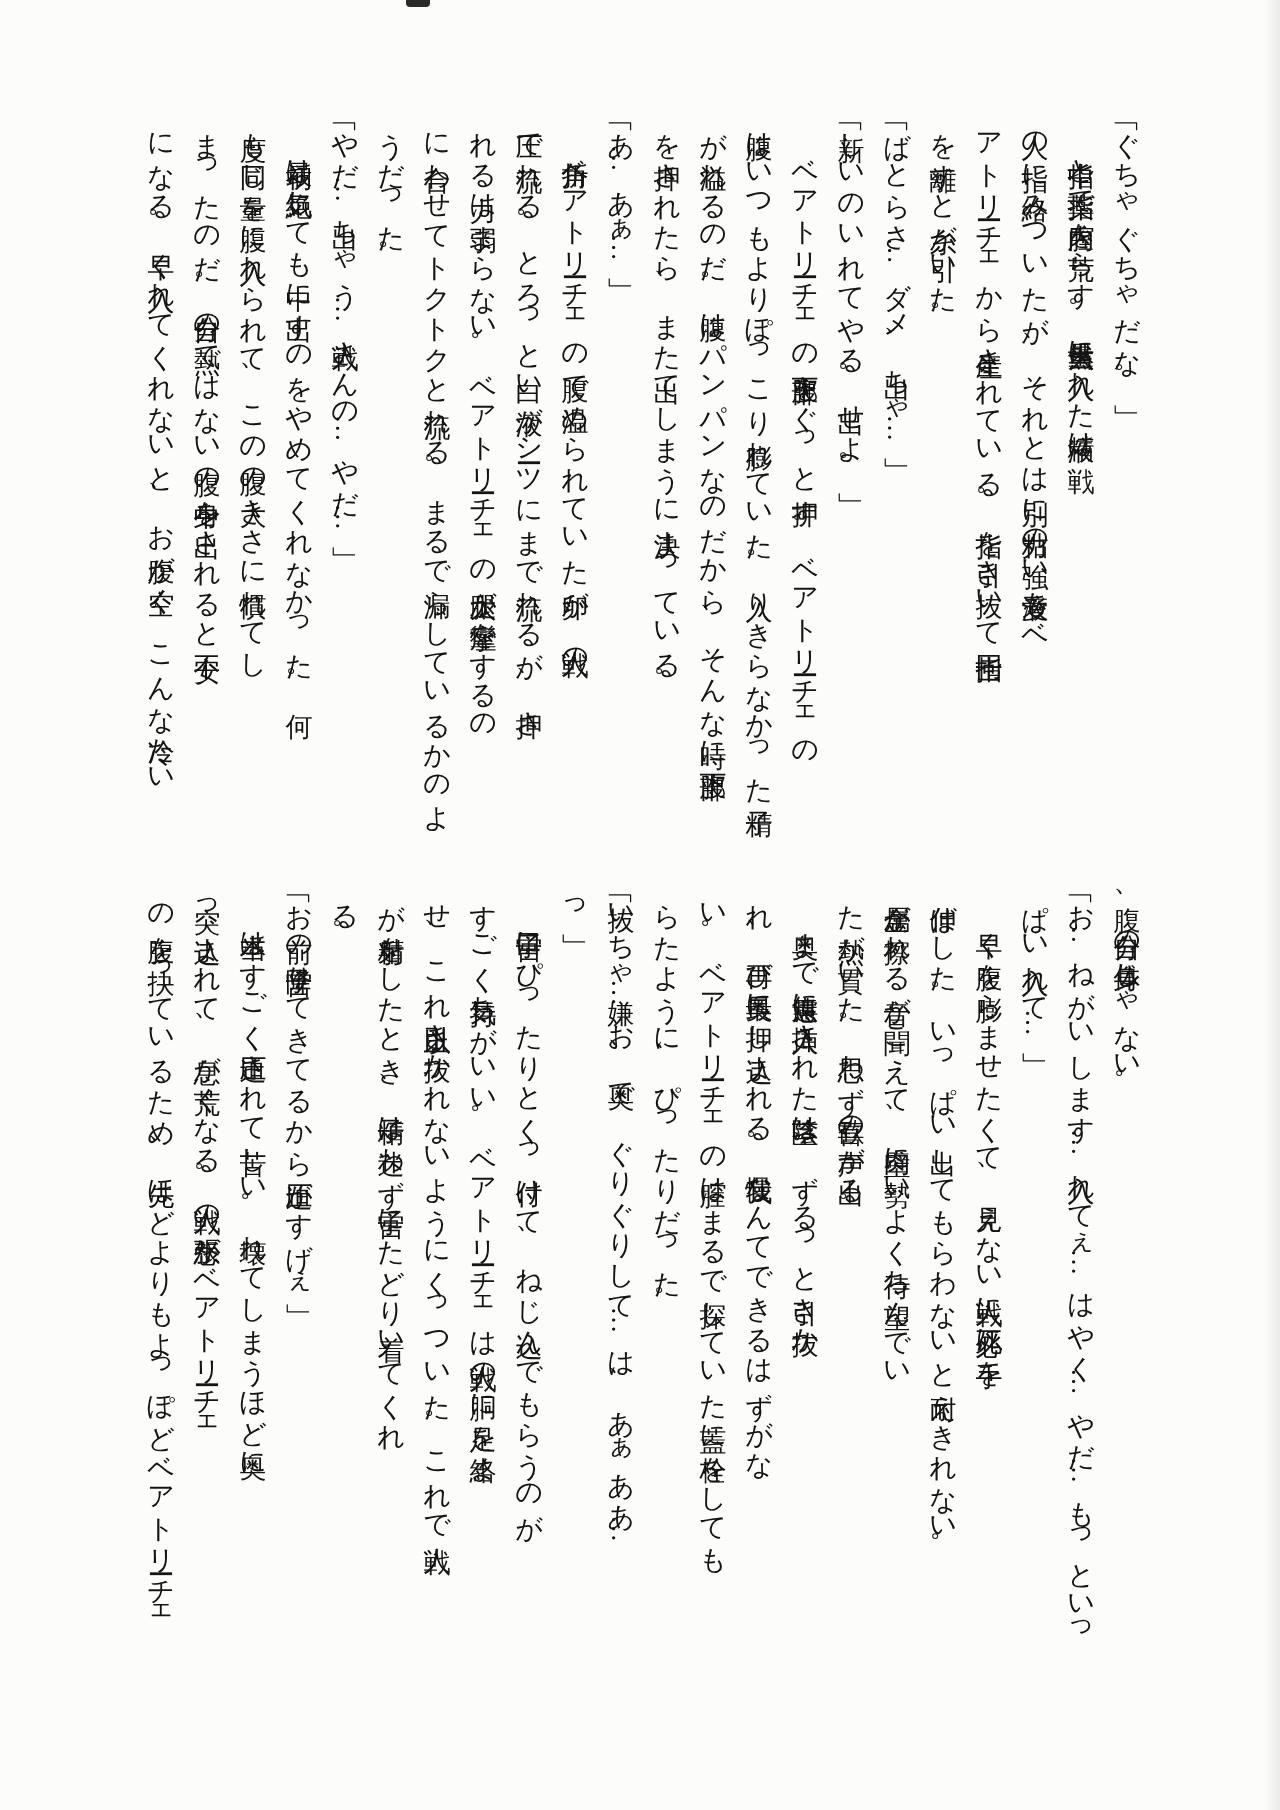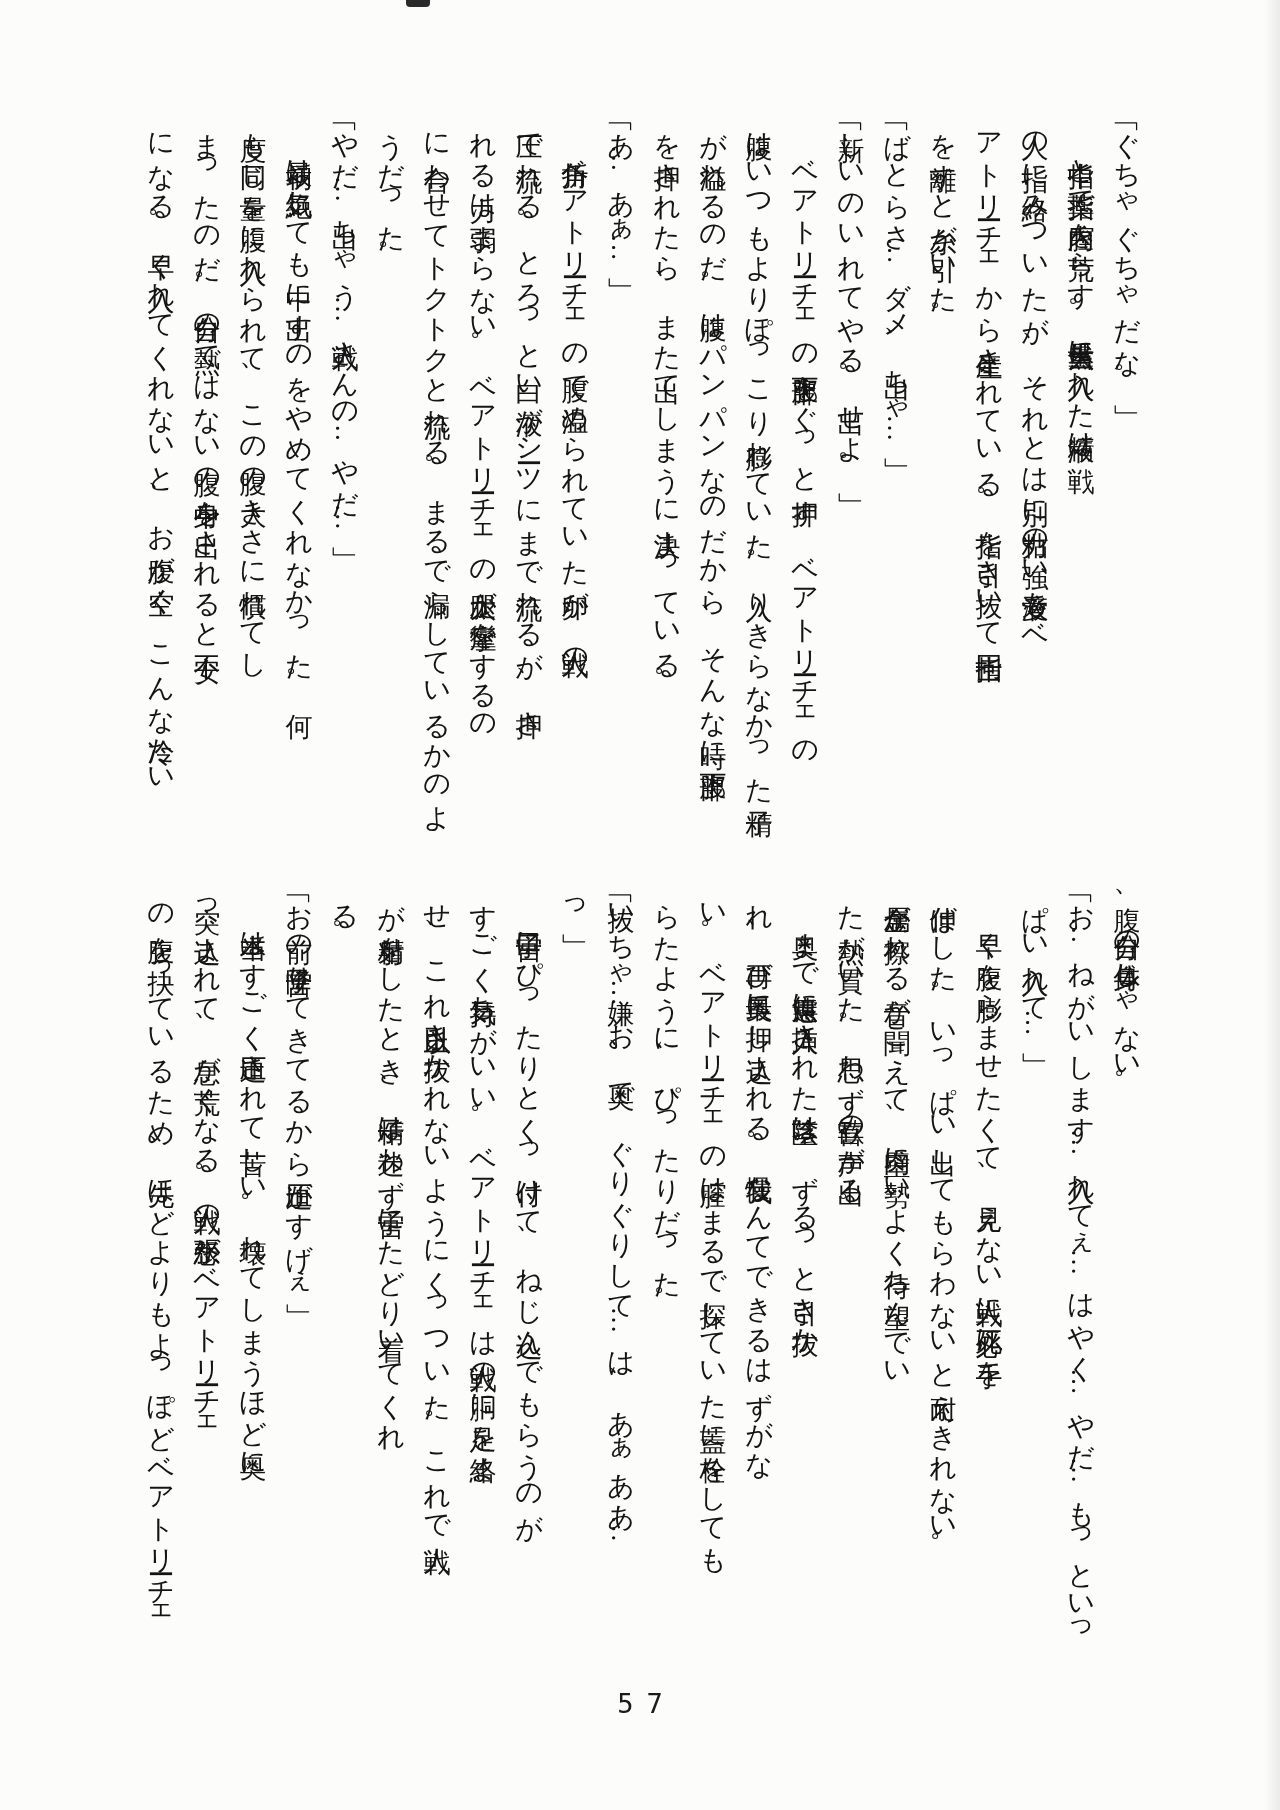--- a/index.html
+++ b/index.html
@@ -69,15 +69,14 @@
     border-radius: 0 0 4px 4px;
   }
 </style>
 </head>
 <body>
 
 <div class="page">
   <div class="scan-artifact"></div>
   <div class="text-block block-top" id="block-top"><div class="line">「ぐちゃぐちゃだな。」</div><div class="line">　中指と薬指で膣内を荒らす。当然大量に入れた精液は戦</div><div class="line">人の指に絡みついたが、それとは別に粘力の強い愛液もベ</div><div class="line">アトリーチェから生産されている。指を引き抜いて指同士</div><div class="line">を離すと糸が引いた。</div><div class="line">「ばとらさ…ダメ、出ちゃ…」</div><div class="line">「新しいのいれてやる。出せよ。」</div><div class="line">　ベアトリーチェの下腹部をぐっと押す。ベアトリーチェの</div><div class="line">腹はいつもよりぽっこり膨れていた。入りきらなかった精子</div><div class="line">が溢れるのだ。腹はパンパンなのだから、そんな時に下腹部</div><div class="line">を押されたら、また出てしまうに決まっている。</div><div class="line">「あ…あぁ…」</div><div class="line">　折角ベアトリーチェの腹で温められていた卵が、戦人の</div><div class="line">圧で流れる。とろっと白い液がシーツにまで流れるが、押さ</div><div class="line">れる力は弱まらない。ベアトリーチェの太腿が痙攣をするの</div><div class="line">に合わせてトクトクと流れる。まるで漏らしているかのよ</div><div class="line">うだった。</div><div class="line">「やだ…出ちゃう…戦人さんの…やだ…」</div><div class="line">　最初は気絶しても中に出すのをやめてくれなかった。何</div><div class="line">度も同じ量を腹に入れられて、この腹の大きさに慣れてし</div><div class="line">まったのだ。自分の熱ではない腹の中身を出されると不安</div><div class="line">になる。早く入れてくれないと、お腹が空く。こんな冷たい</div></div>
   <div class="text-block block-bottom" id="block-bottom"><div class="line">腹、自分の身体じゃない。</div><div class="line">「お…ねがいします…入れてぇ…はやく…やだ…もっといっ</div><div class="line">ぱい入れて…」</div><div class="line">　早く腹を膨らませたくて、見えない戦人に必死に手を</div><div class="line">伸ばした。いっぱい出してもらわないと耐えきれない。</div><div class="line">金属が擦れる音が聞こえて、肉壁に勢いよく待ち望んでい</div><div class="line">た熱が貫いた。思わず歓喜の声が出る。</div><div class="line">　奥まで無遠慮に挿入された陰茎は、ずるっと引き抜か</div><div class="line">れ、再び最奥に押し込まれる。我慢なんてできるはずがな</div><div class="line">い。ベアトリーチェの膣はまるで探していた蓋に栓をしても</div><div class="line">らたように、ぴったりだった。</div><div class="line">「抜いちゃ嫌…お、奥で、ぐりぐりして…は、あぁああ…</div><div class="line">っ」</div><div class="line">　子宮口にぴったりとくっ付けて、ねじ込んでもらうのが</div><div class="line">すごく気持ちがいい。ベアトリーチェは戦人の胴に足を絡ま</div><div class="line">せ、これ以上引き抜かれないようにくっついた。これで戦人</div><div class="line">が射精をしたとき、精子は迷わず子宮にたどり着いてくれ</div><div class="line">る。</div><div class="line">「お前の子宮降りてきてるから圧迫がすげぇ」</div><div class="line">　本当はすごく圧迫されて苦しい。壊れてしまうほど奥に</div><div class="line">突っ込まれて、息が荒くなる。戦人の怒張がベアトリーチェ</div><div class="line">の腹を抉っているため、先ほどよりもよっぽどベアトリーチェ</div></div>
-  <div class="page-number">57</div>
   <div class="edge-shadow"></div>
 </div>
 
 </body></html>

